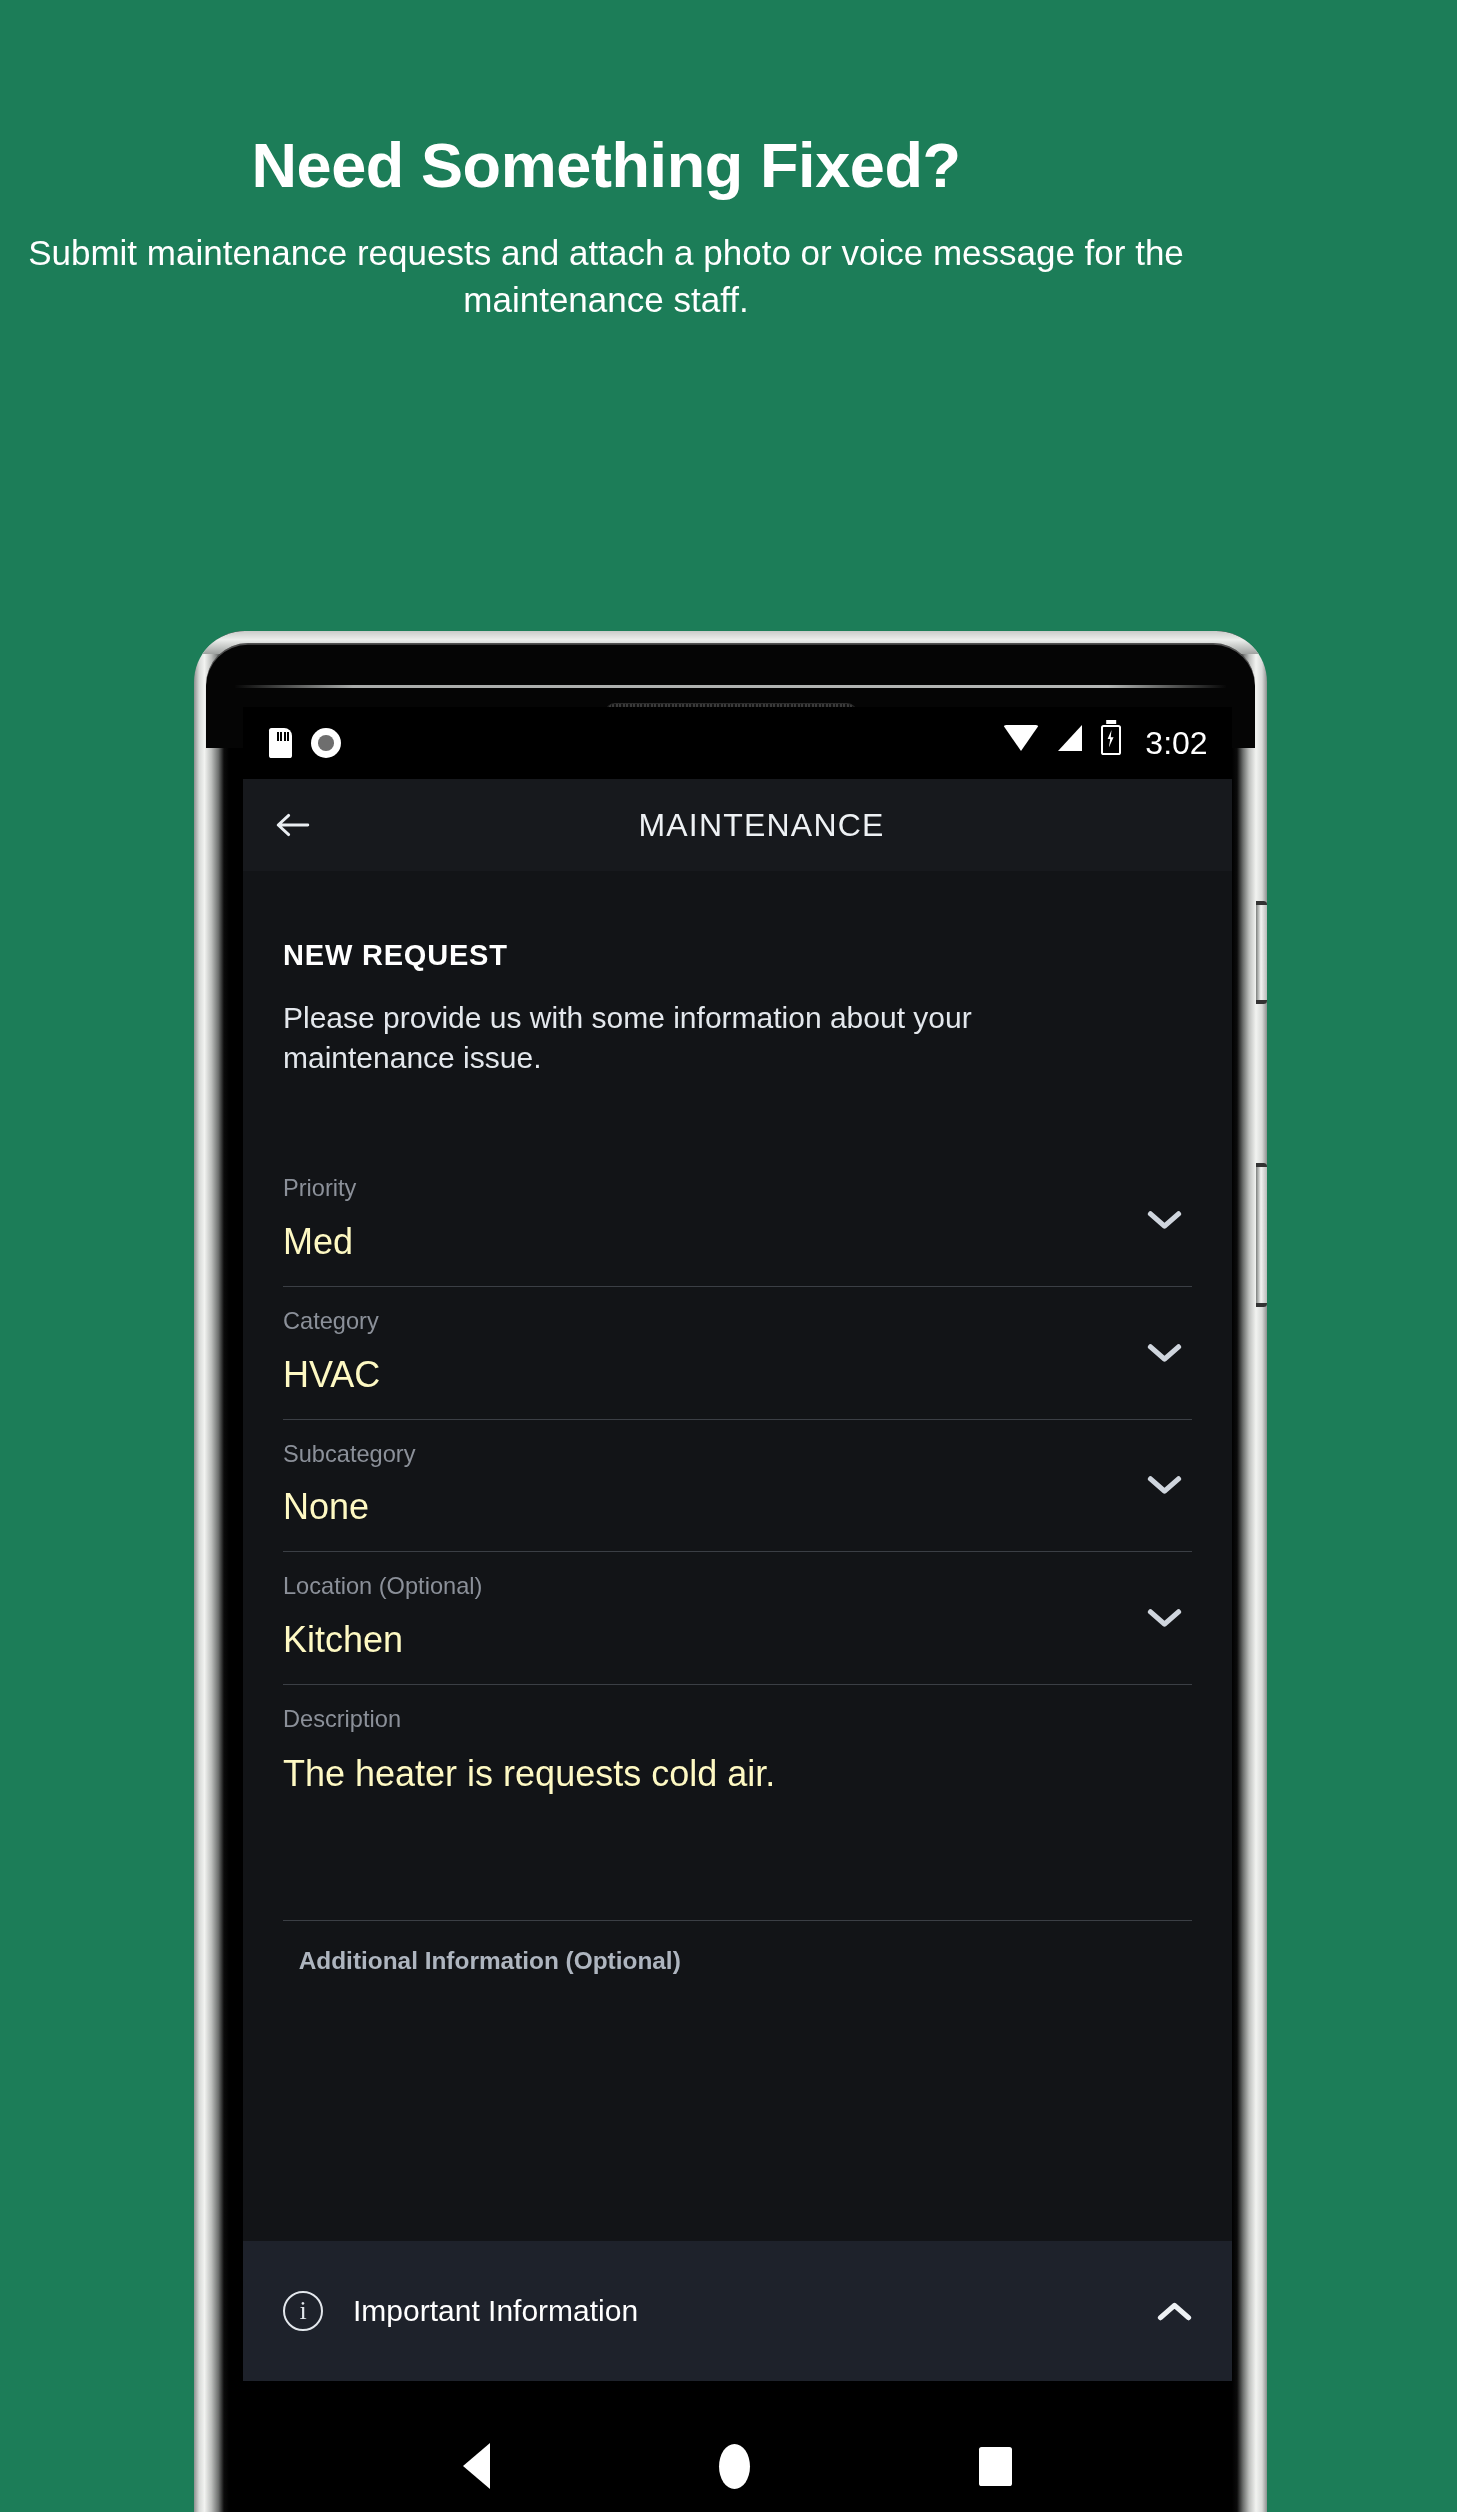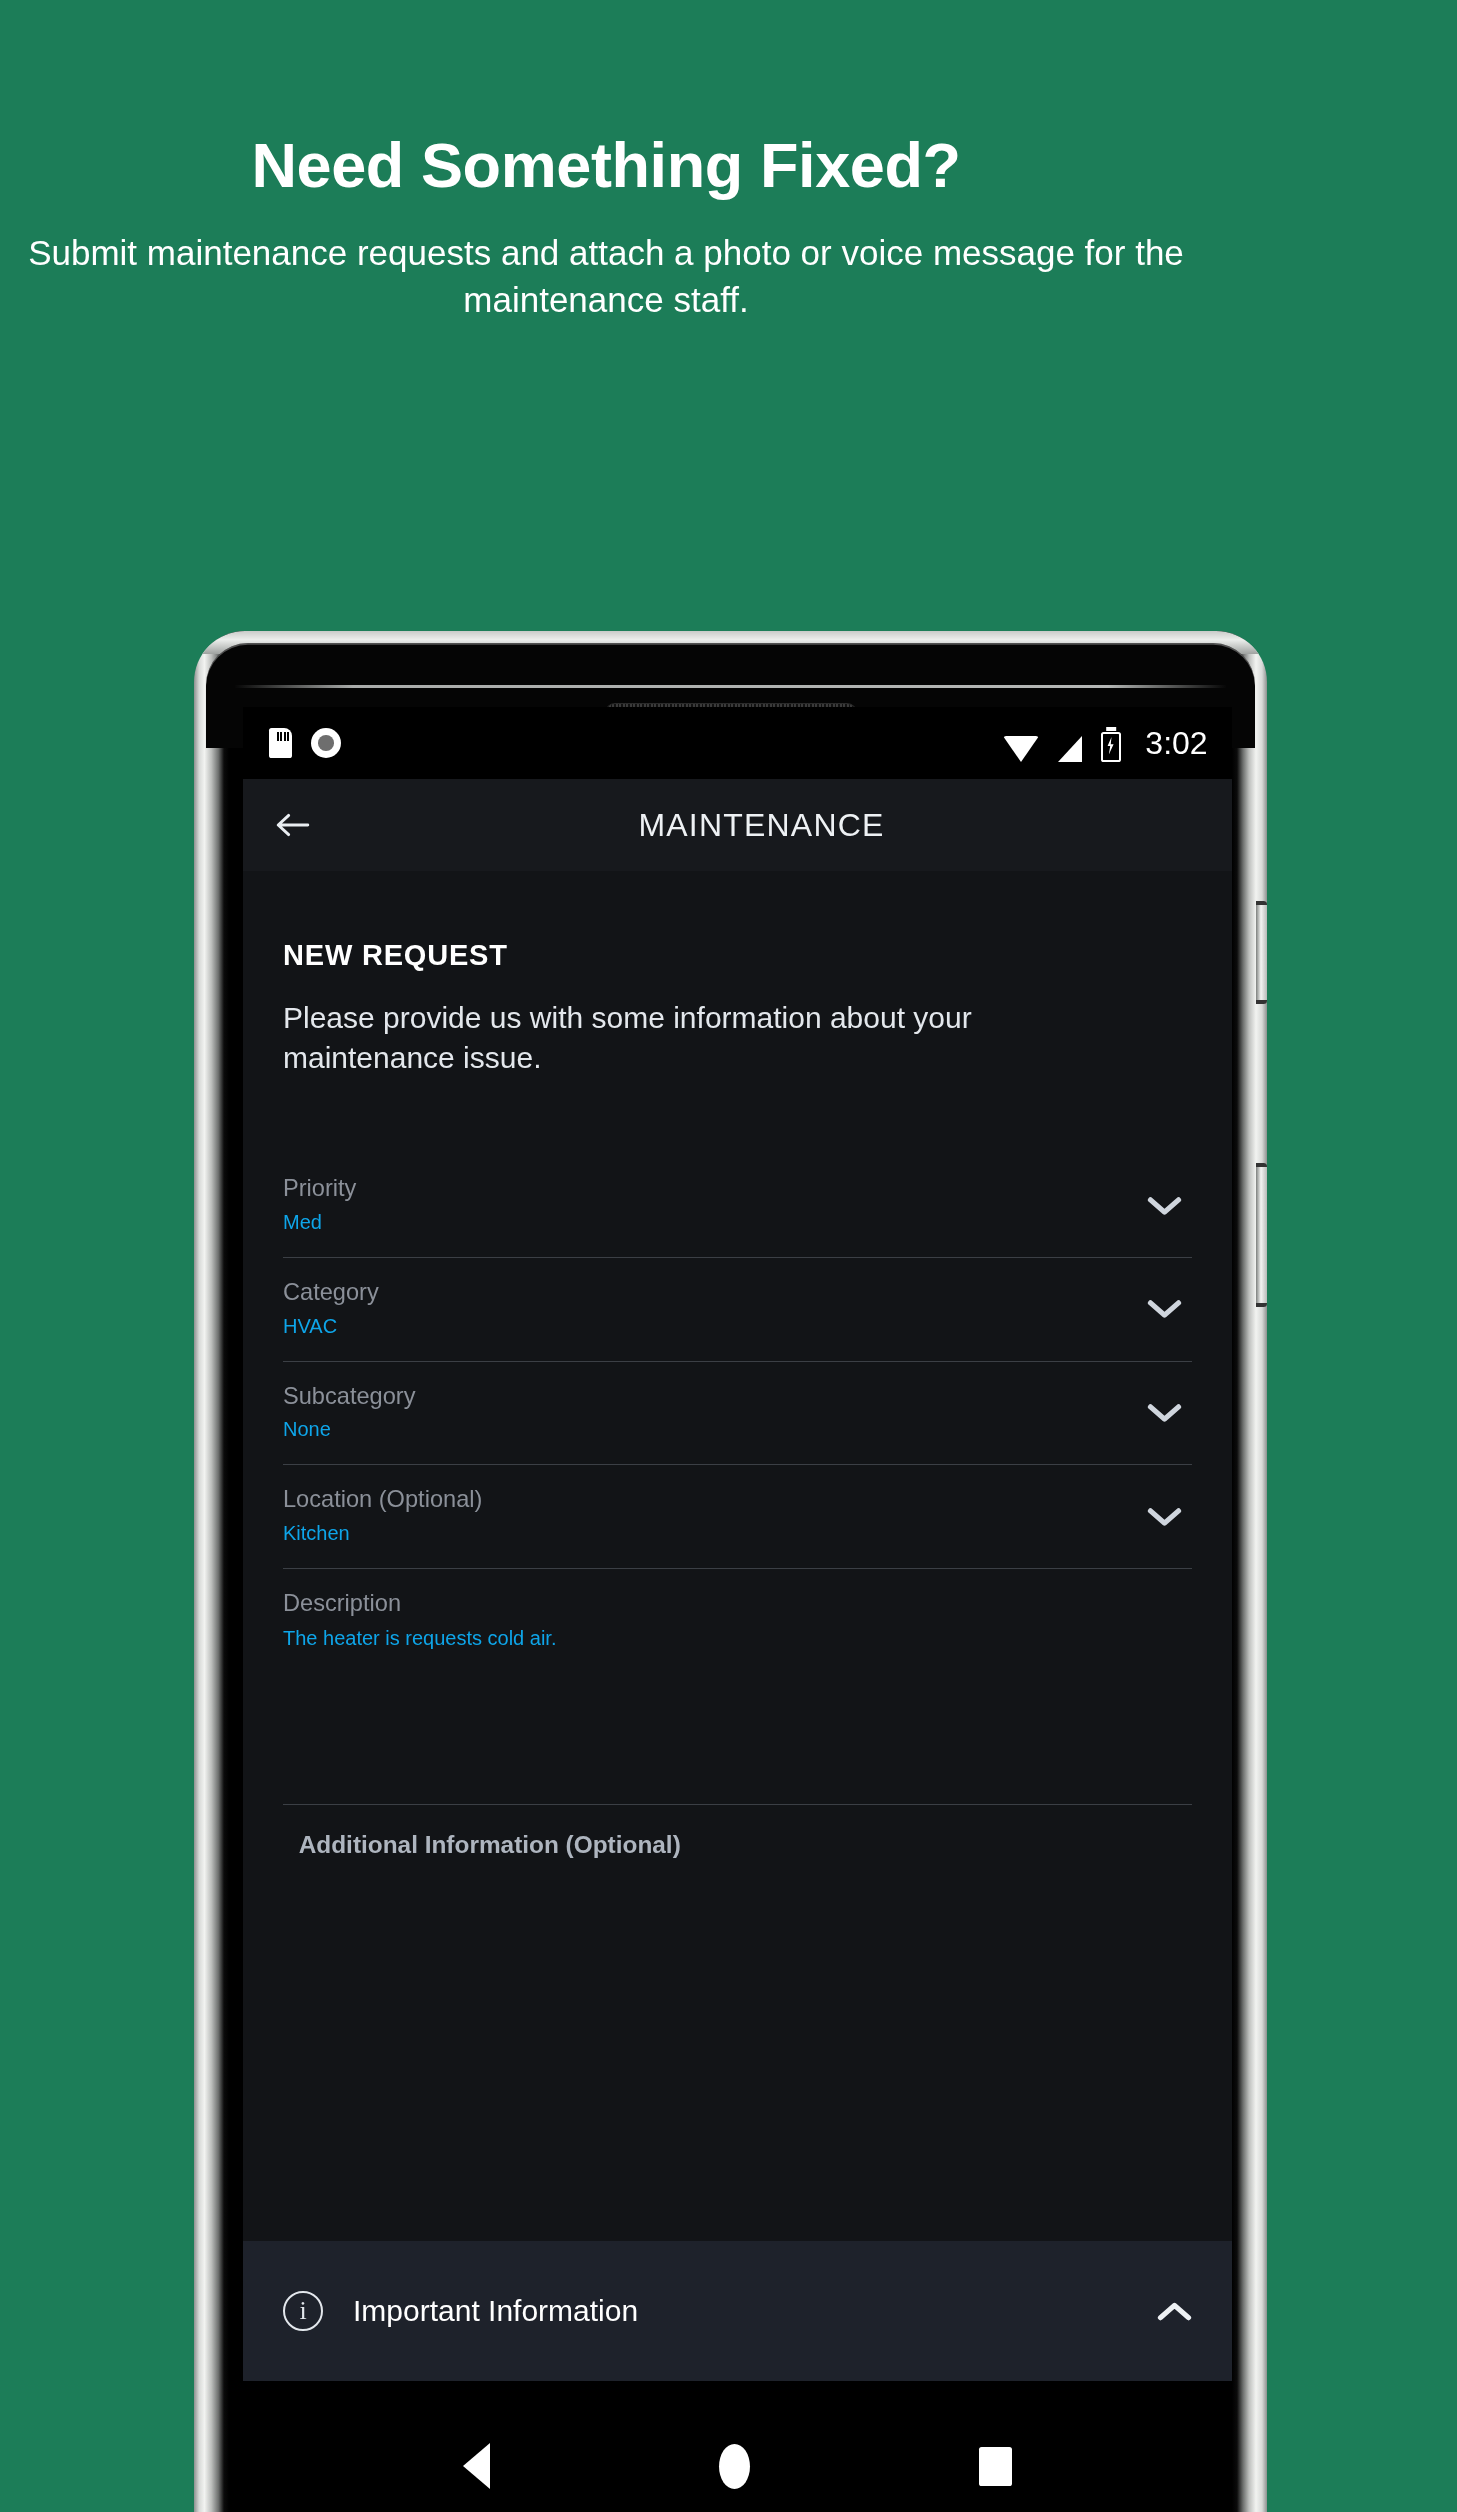--- a/index.html
+++ b/index.html
@@ -129,21 +129,21 @@
     height: 72px;
     background: #000000;
     display: flex;
     align-items: center;
     padding: 0 24.4px 0 26px;
     position: relative;
   }
   .status-left { display: flex; align-items: center; gap: 19px; }
   .status-right {
     margin-left: auto;
-    display: flex; align-items: flex-end; gap: 19px;
+    display: flex; align-items: flex-start; gap: 19px;
   }
   .icon-sd {
     width: 23px; height: 30px;
     background: #fff;
     border-radius: 2.6px 7.9px 2.6px 2.6px;
     position: relative;
   }
   .icon-sd::after {
     content: "";
     position: absolute;
@@ -254,22 +254,23 @@
     border-bottom: 1.7px solid #3b3f45;
     padding: 21px 0 23px 0;
   }
   .field-first { margin-top: 77px; }
   .field-label {
     color: #8b9099;
     font-size: 23.6px;
     padding-bottom: 8.7px;
   }
   .field-value {
-    color: #0ea5e9;
-    font-size: 20px;
+    color: #fef9c3;
+    font-size: 36px;
+    margin-top: 10px;
   }
   .chev {
     position: absolute;
     right: 10.5px;
     top: 50%;
     transform: translateY(-50%);
     width: 35px; height: 21px;
   }
   .field-desc {
     height: 236px;

